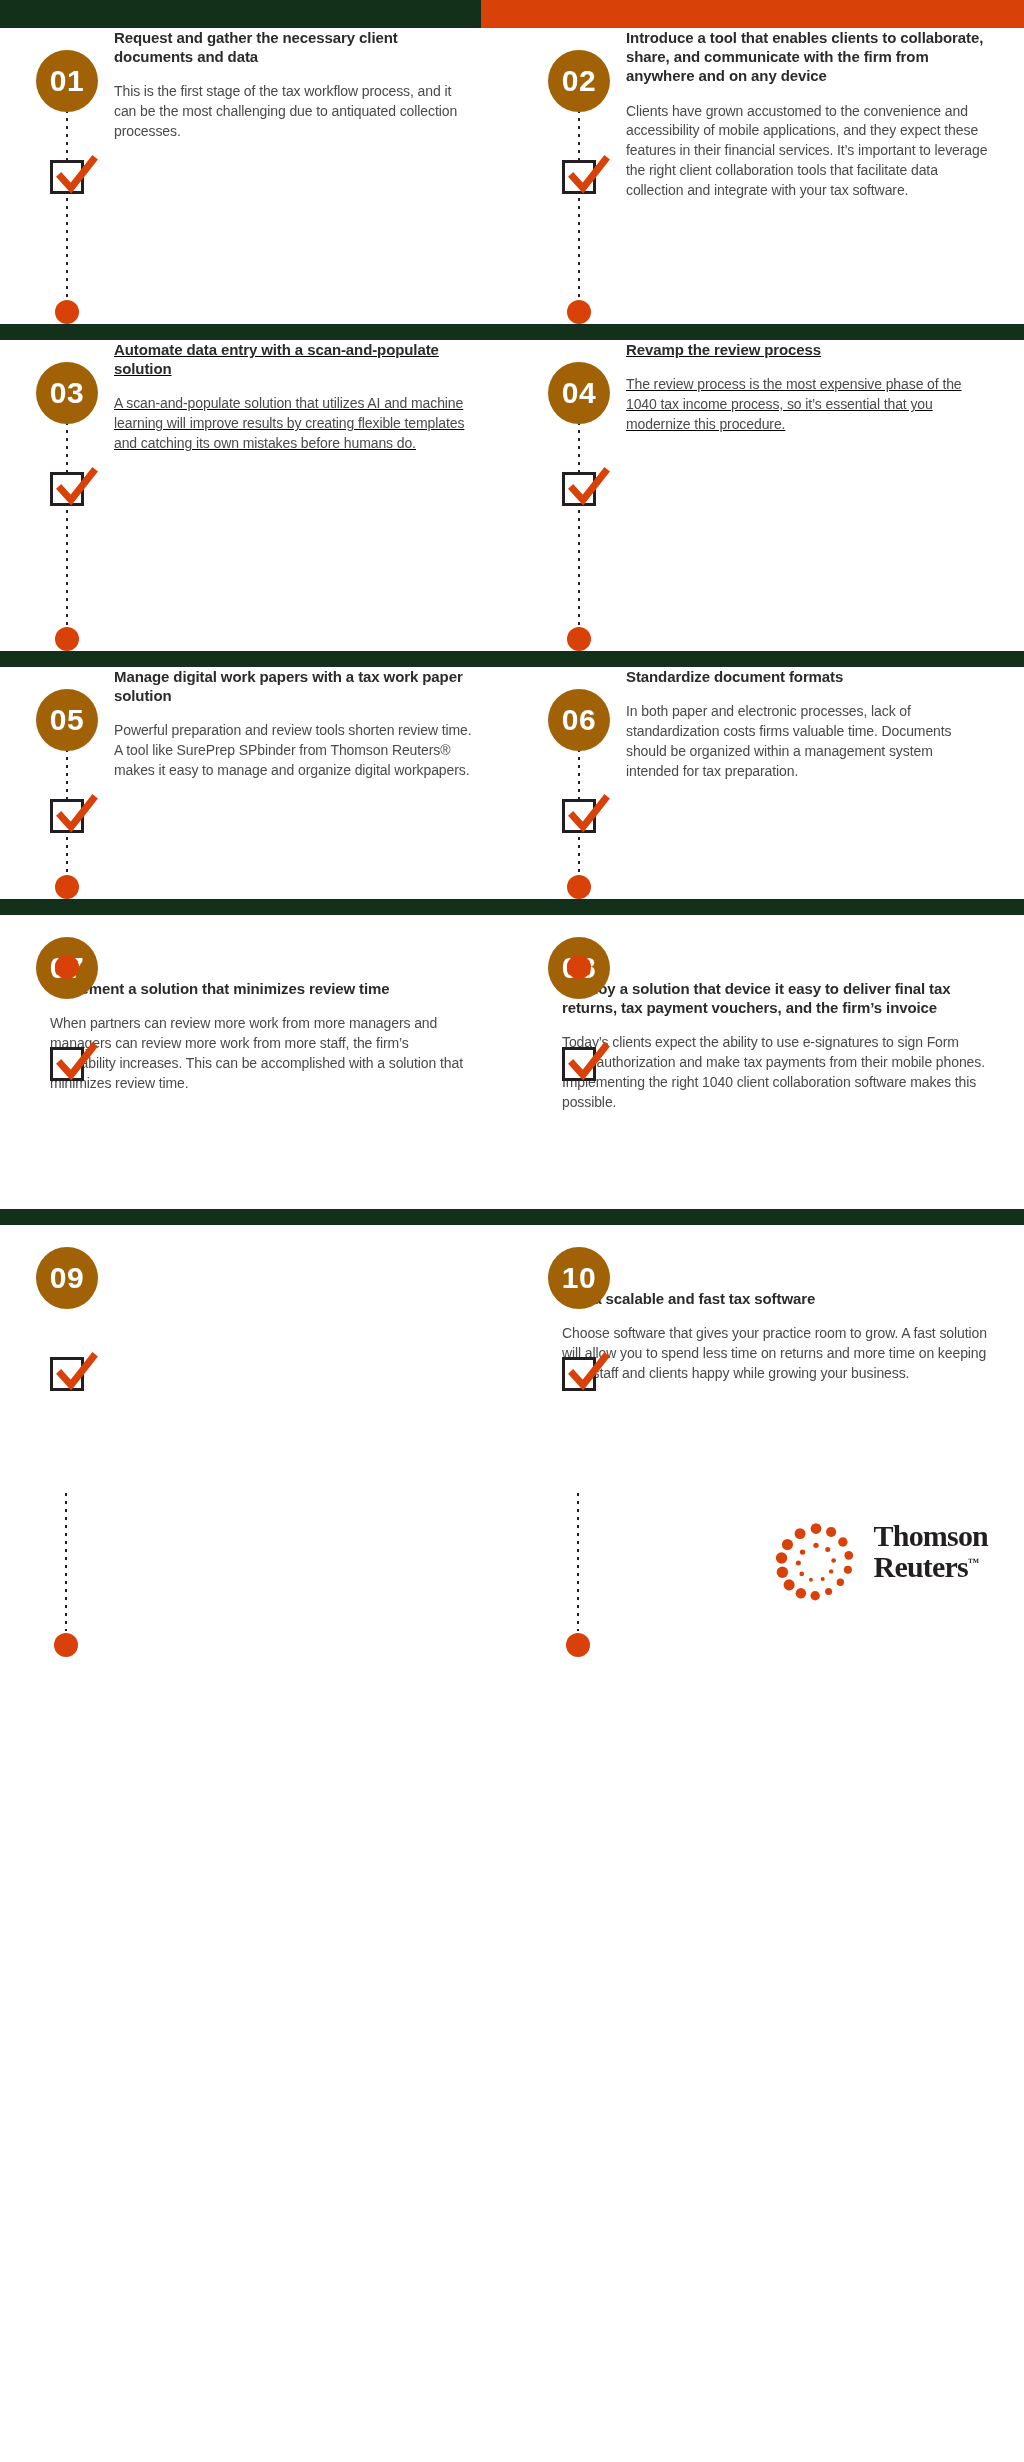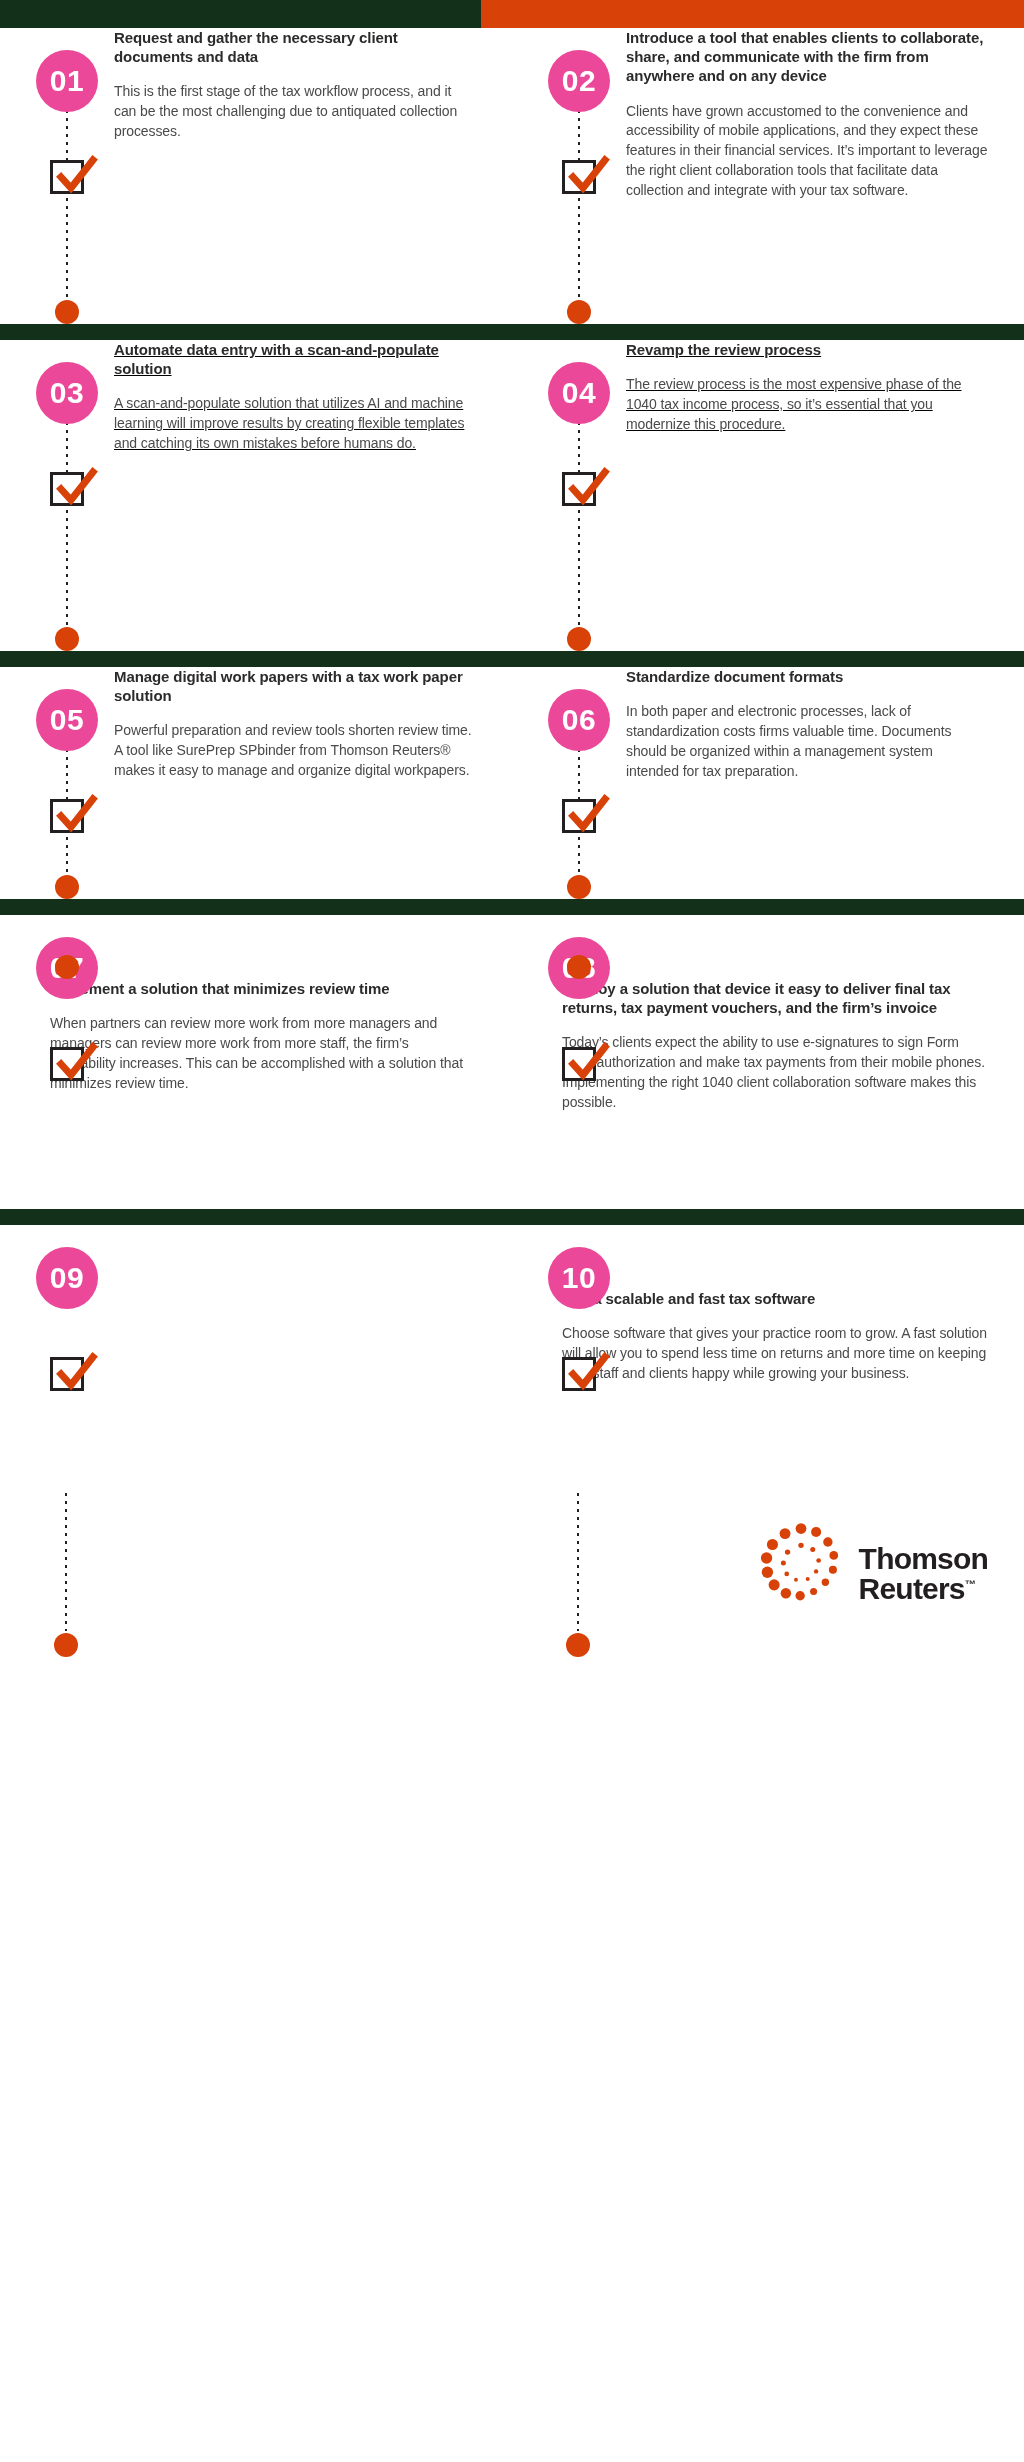--- a/index.html
+++ b/index.html
@@ -47,21 +47,21 @@
   
   .rail {
     width: 64px;
     flex: 0 0 64px;
     position: relative;
   }
   .num-circle {
     width: 62px;
     height: 62px;
     border-radius: 50%;
-    background: #ec4899;
+    background: #a16207;
     color: #ffffff;
     display: flex;
     align-items: center;
     justify-content: center;
     font-size: 30px;
     font-weight: bold;
     letter-spacing: 0.5px;
     position: absolute;
     top: 22px;
     left: 0;
@@ -134,21 +134,22 @@
   .footer {
     position: relative;
     height: 176px;
     width: 100%;
   }
   .logo {
     position: absolute;
     right: 36px;
     top: 28px;
     display: flex;
-    align-items: flex-end;
+    align-items: flex-start;
+    font-family: Liberation Serif, serif;
   }
   .logo-mark { width: 84px; height: 84px; flex: 0 0 84px; }
   .logo-word {
     margin-left: 16px;
     color: #231f20;
     font-weight: bold;
     font-size: 30px;
     line-height: 1.02;
     letter-spacing: -0.8px;
     position: relative;

